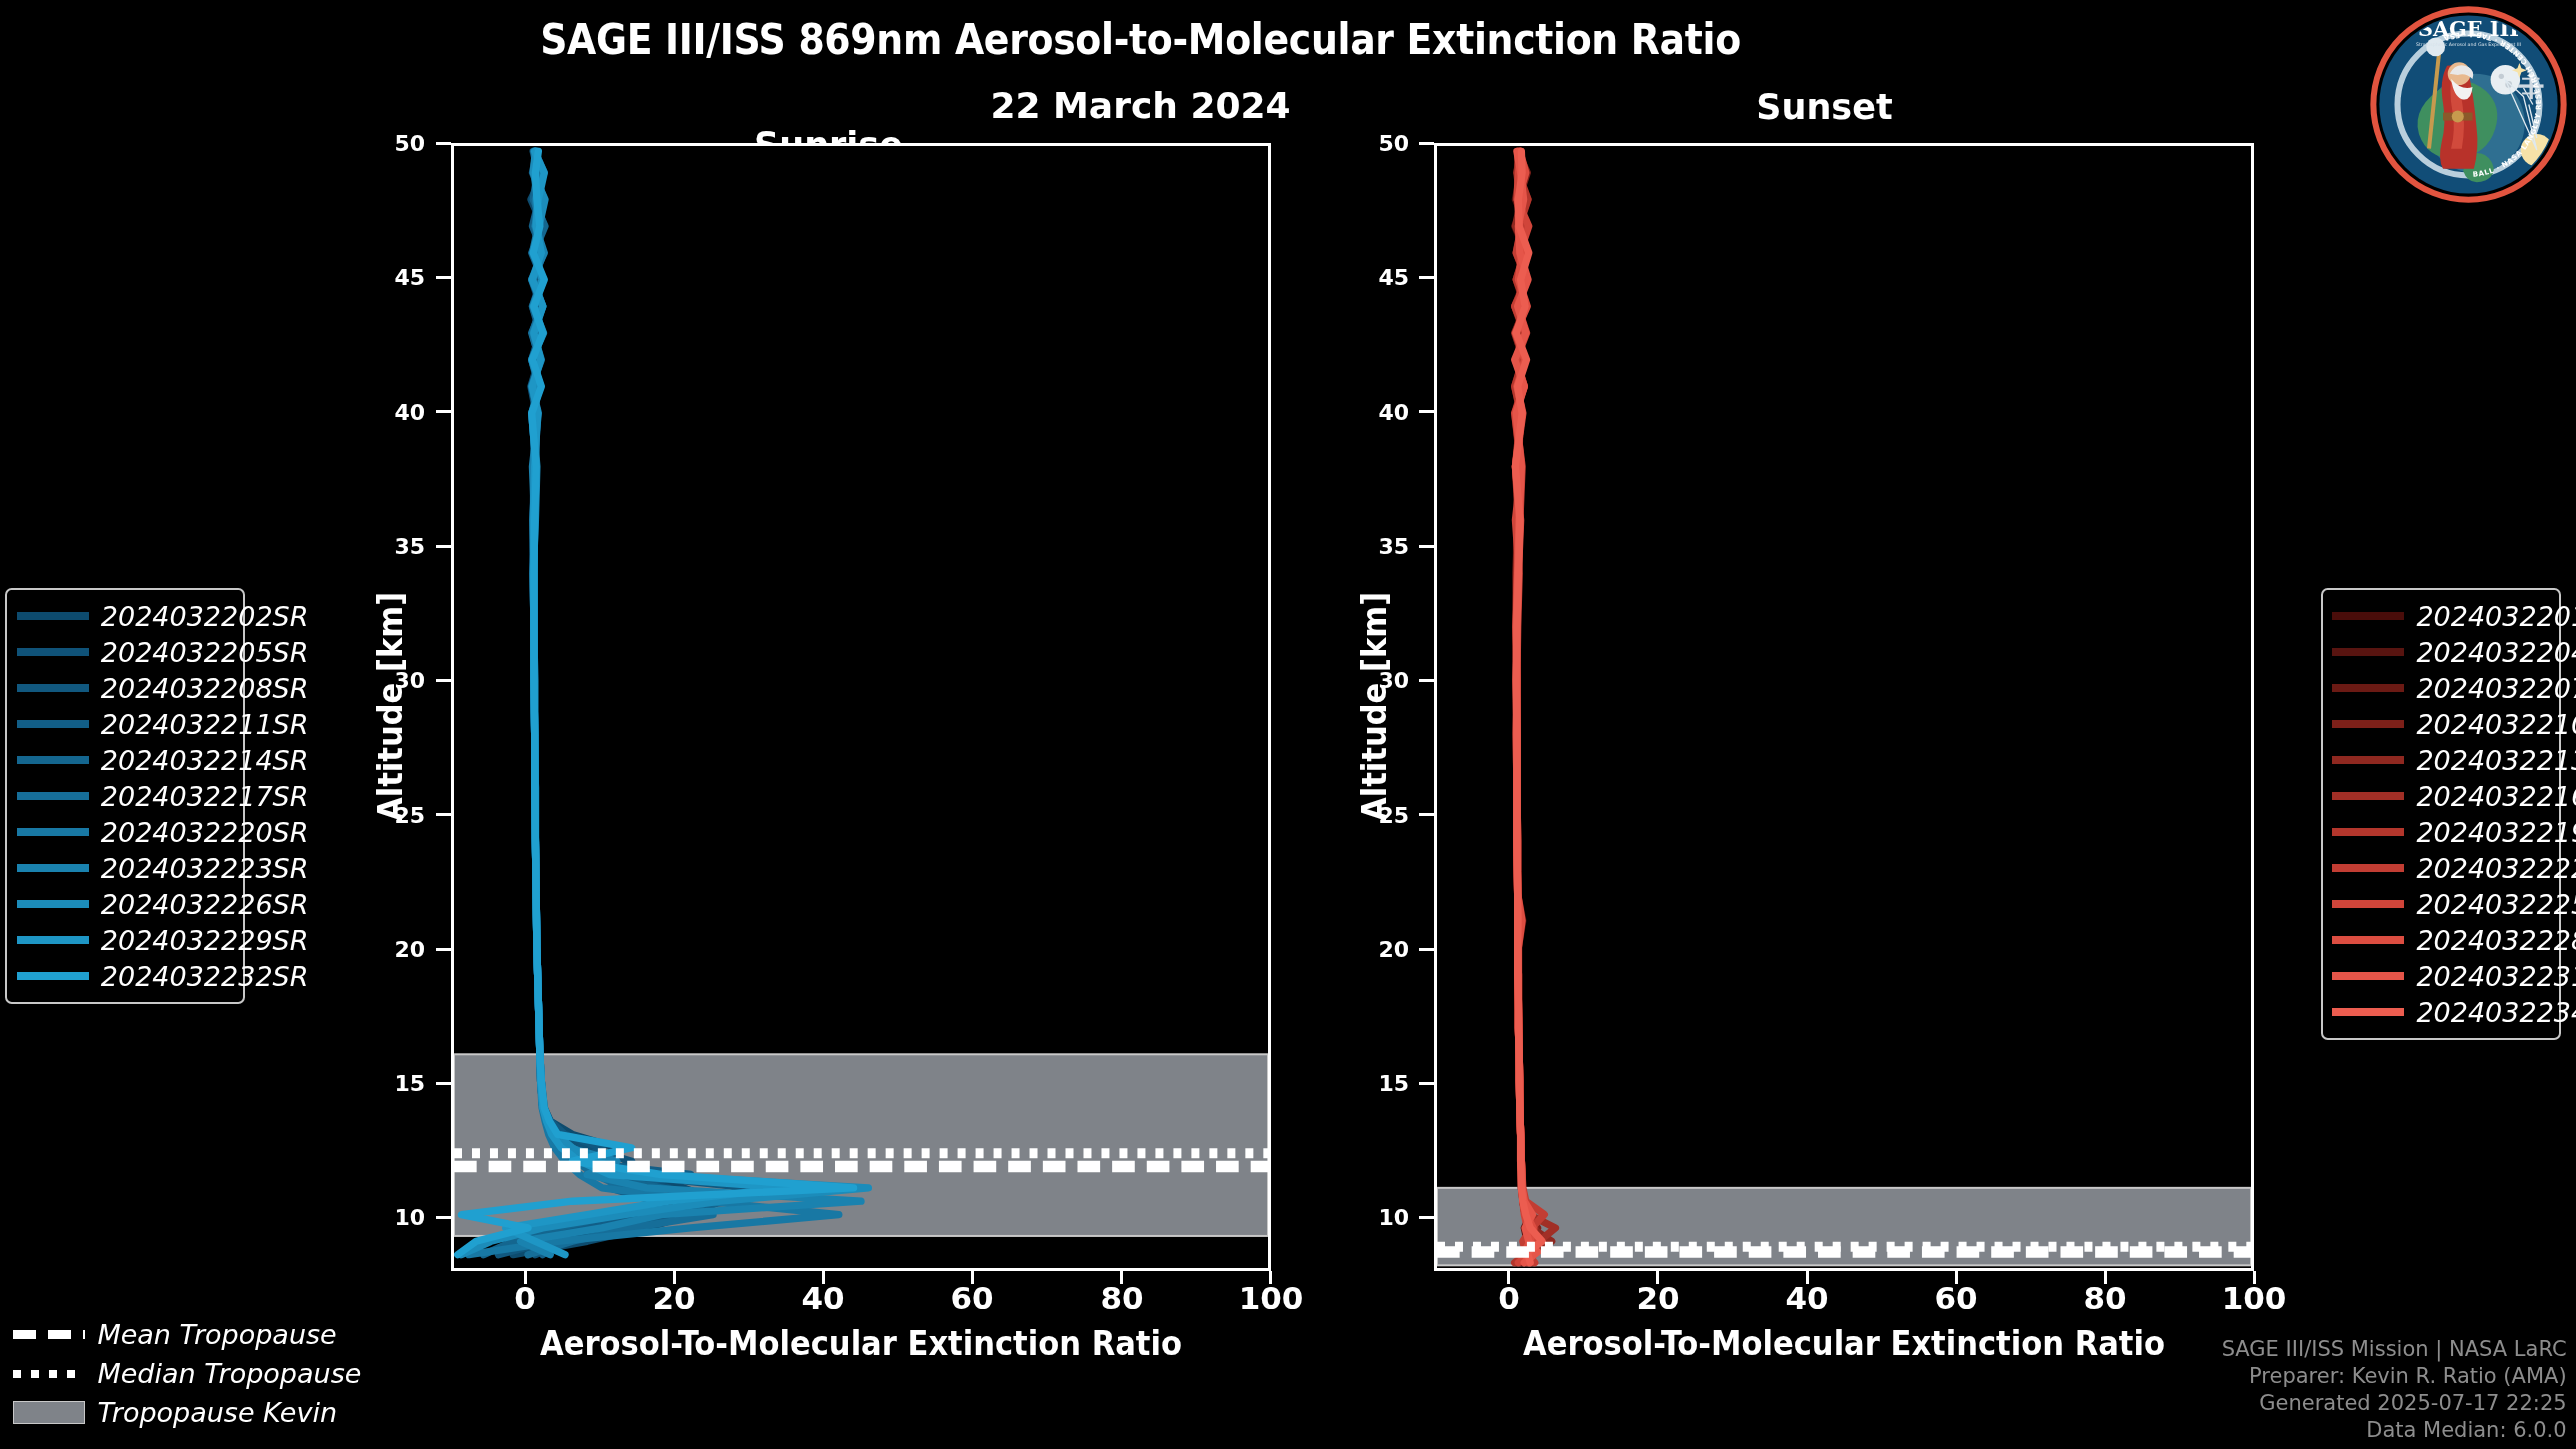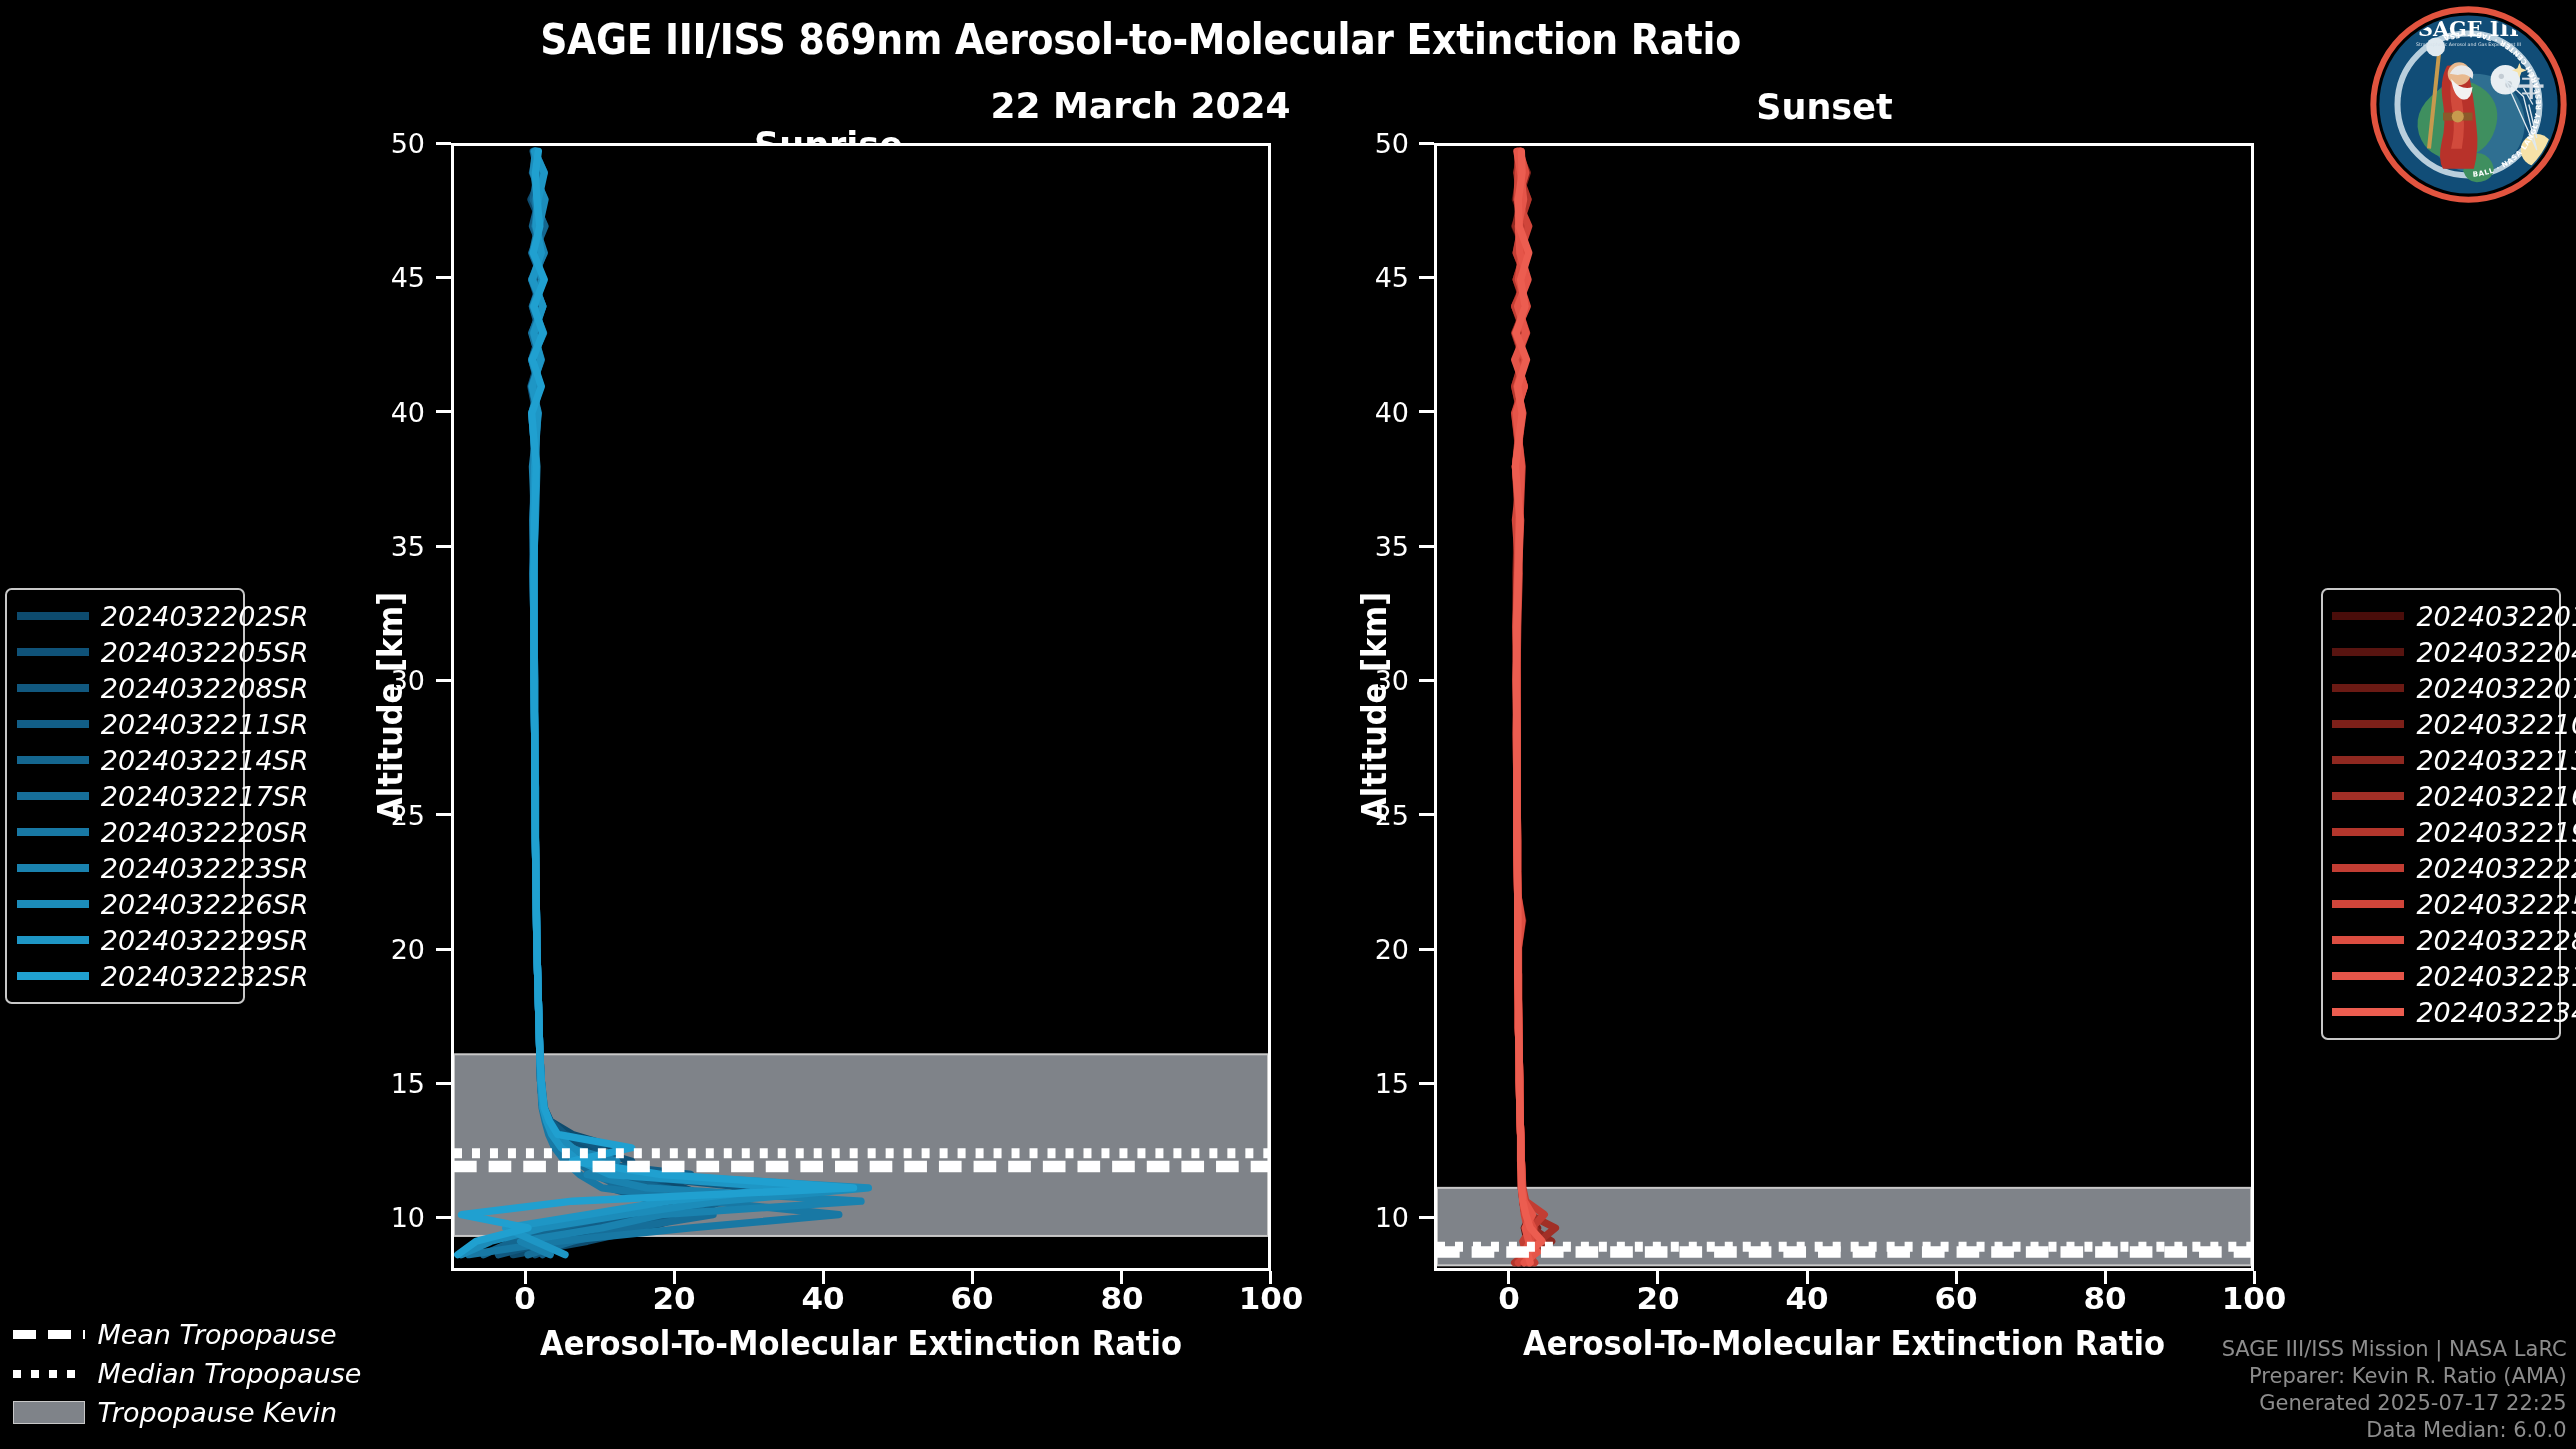--- a/index.html
+++ b/index.html
@@ -29,21 +29,21 @@
   .plot-frame{
     border:3.4px solid #fff;background:#000;box-sizing:border-box;
     overflow:hidden;
   }
   #plot-left{left:451px;top:143px;width:820px;height:1128px;}
   #plot-right{left:1434px;top:143px;width:820px;height:1128px;}
   .plot-svg{position:absolute;left:0;top:0;width:100%;height:100%;display:block;}
 
   
   .ytick-label{
-    position:absolute;right:0;font-size:27px;font-weight:normal;color:#fff;
+    position:absolute;right:0;font-size:22px;font-weight:bold;color:#fff;
     text-align:right;transform:translateY(-50%);white-space:nowrap;
   }
   .ytick-mark{position:absolute;height:3.4px;width:14.8px;background:#fff;}
   .xtick-label{
     position:absolute;font-size:31px;font-weight:bold;color:#fff;
     transform:translateX(-50%);white-space:nowrap;top:1280px;
   }
   .xtick-mark{position:absolute;width:3.4px;height:13.4px;background:#fff;top:1271px;}
 
   .axis-x-title{

